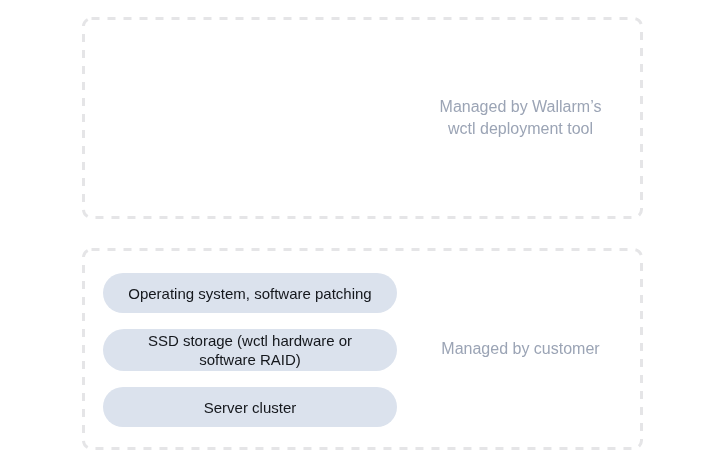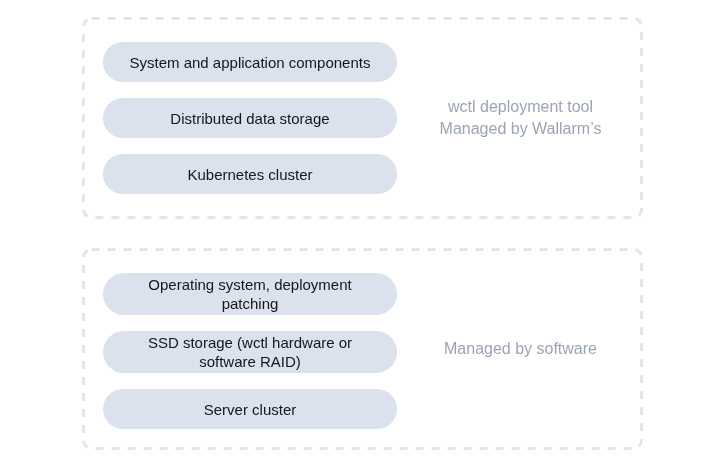--- a/index.html
+++ b/index.html
@@ -75,36 +75,31 @@
   }
   .group-label span { display: block; }
 </style>
 </head>
 <body>
 
 <div class="group group-wallarm">
   <svg class="border-svg" viewBox="0 0 561 202" aria-hidden="true">
     <rect x="1.5" y="1.5" width="558" height="199" rx="8"></rect>
   </svg>
-  <div class="pills">
-    <div class="pill">System and application components</div>
-    <div class="pill">Distributed data storage</div>
-    <div class="pill">Kubernetes cluster</div>
-  </div>
   <div class="group-label">
+    <span>Managed by Wallarm’s</span>
     <span>wctl deployment tool</span>
-    <span>Managed by Wallarm’s</span>
   </div>
 </div>
 
 <div class="group group-customer">
   <svg class="border-svg" viewBox="0 0 561 202" aria-hidden="true">
     <rect x="1.5" y="1.5" width="558" height="199" rx="8"></rect>
   </svg>
   <div class="pills">
-    <div class="pill">Operating system, deployment patching</div>
+    <div class="pill">Operating system, software patching</div>
     <div class="pill">SSD storage (wctl hardware or software RAID)</div>
     <div class="pill">Server cluster</div>
   </div>
   <div class="group-label">
-    <span>Managed by software</span>
+    <span>Managed by customer</span>
   </div>
 </div>
 
 </body></html>

